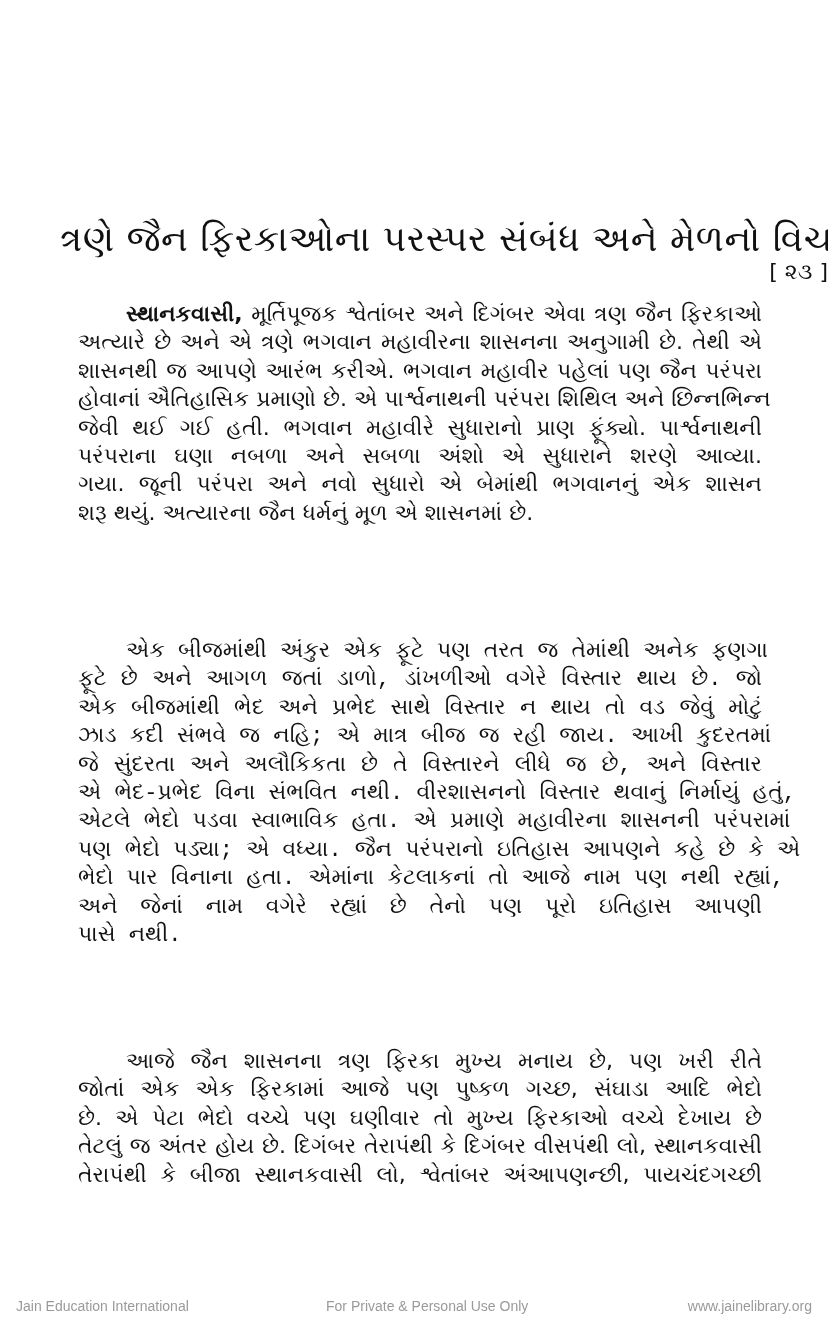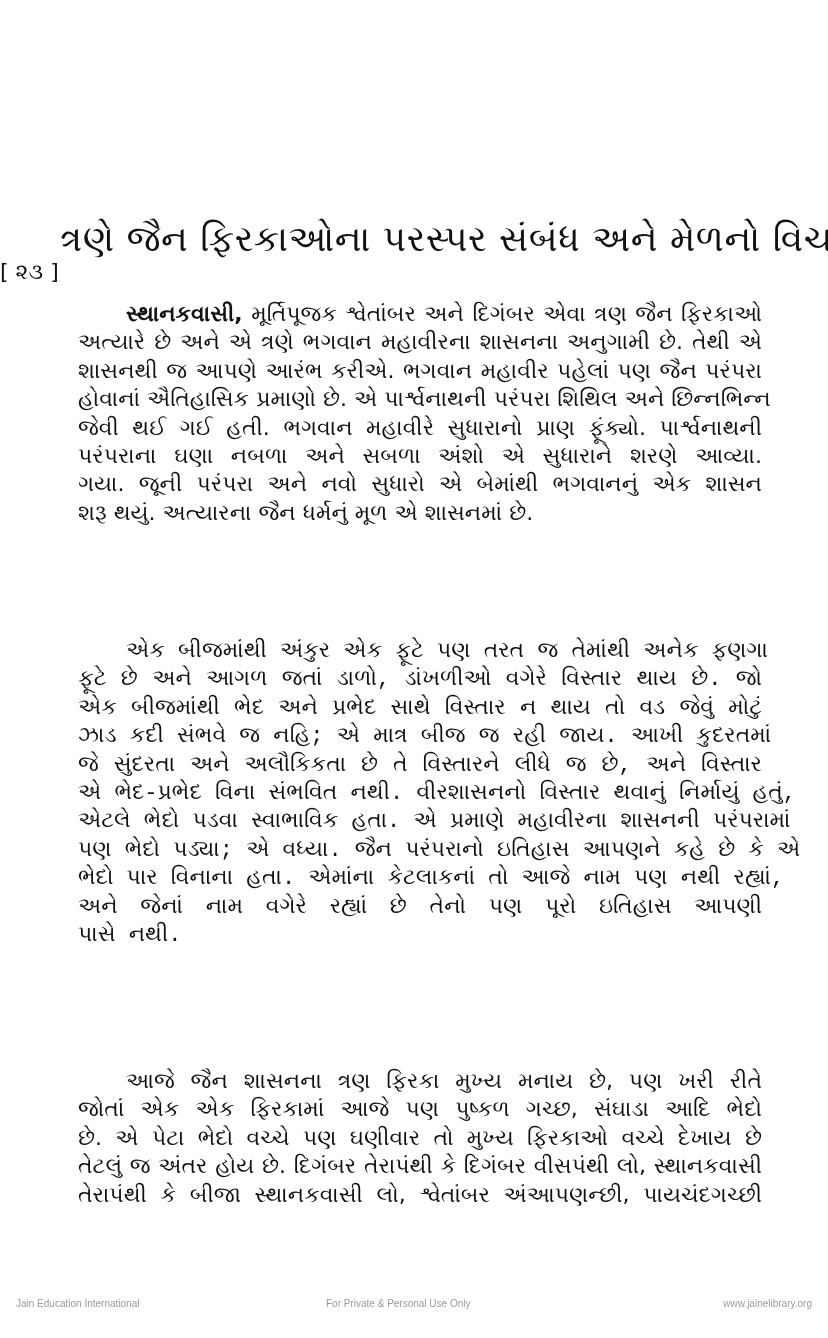--- a/index.html
+++ b/index.html
@@ -31,21 +31,21 @@
       font-weight: normal;
       letter-spacing: 0.5px;
       line-height: 50px;
       white-space: nowrap;
     }
     .chapter-no {
       position: absolute;
       top: 252px;
       left: 0;
       width: 828px;
-      text-align: left;
+      text-align: right;
       font-size: 22px;
       line-height: 40px;
     }
     .body-text {
       position: absolute;
       left: 78px;
       width: 684px;
       font-size: 22px;
       line-height: 28.4px;
       text-align: justify;
@@ -58,29 +58,29 @@
       height: 28.4px;
     }
     .line.last {
       text-align-last: left;
     }
     .line.indent {
       padding-left: 48px;
     }
     .p1 { top: 300px; }
     .p2 { top: 638px; font-family: Liberation Mono, monospace; }
-    .p3 { top: 1047px; margin-top: 20px; }
+    .p3 { top: 1047px; }
     .footer {
       position: absolute;
       top: 1296px;
       left: 0;
       width: 828px;
       height: 24px;
       font-family: "Liberation Sans", sans-serif;
-      font-size: 10px;
+      font-size: 14px;
       color: #9a9a9a;
     }
     .footer span {
       position: absolute;
       top: 2px;
       white-space: nowrap;
     }
     .footer .f-left { left: 16px; }
     .footer .f-center { left: 326px; }
     .footer .f-right { right: 16px; }

